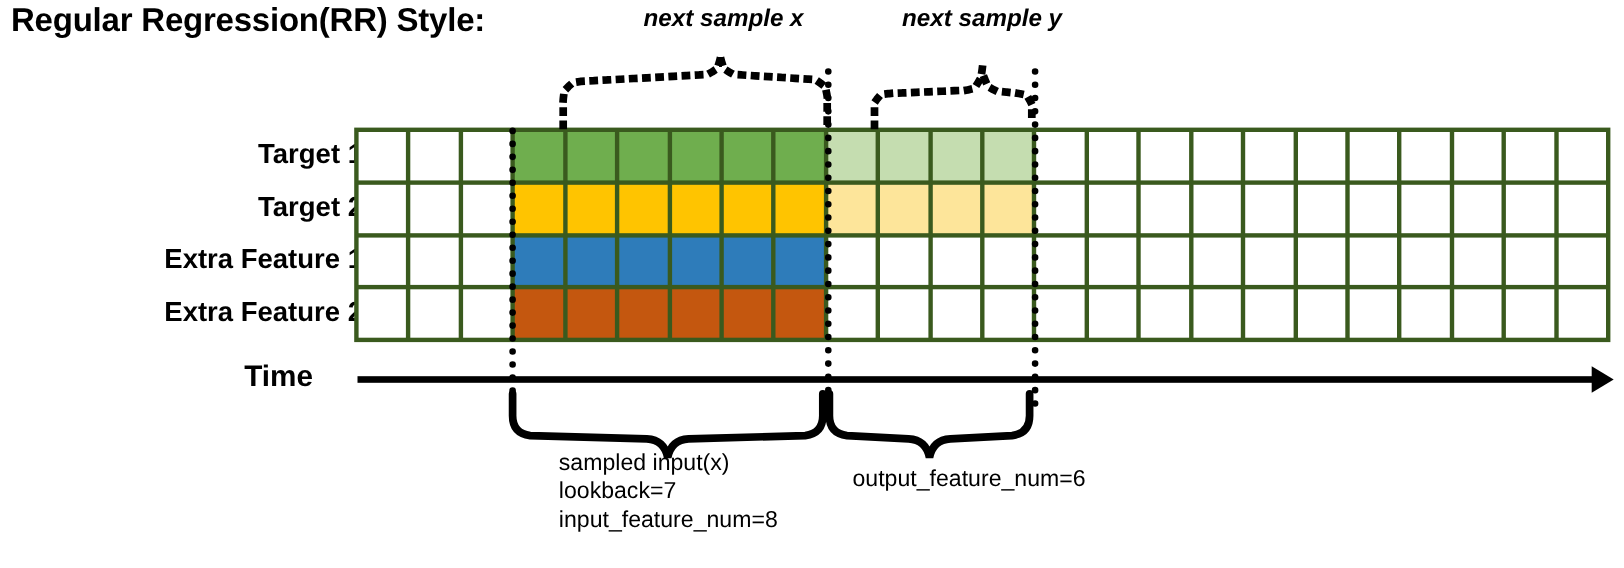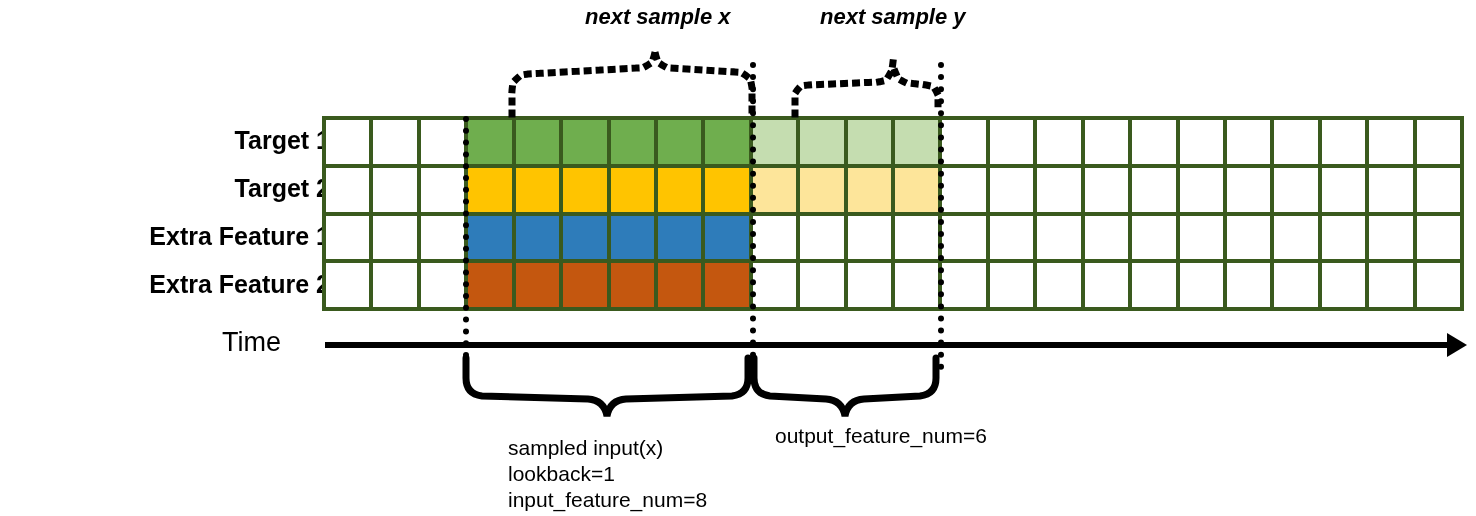--- a/index.html
+++ b/index.html
@@ -16,21 +16,21 @@
             width:320px;}
 
   
   #grid{position:absolute;left:322px;top:116px;width:1142px;height:195px;
         background:#3a5a1e;display:grid;
         grid-template-columns:repeat(24,1fr);grid-template-rows:repeat(4,1fr);
         gap:4px;padding:4px;box-sizing:border-box;}
   .cell{background:#ffffff;}
 
   
-  .time-label{position:absolute;left:222px;top:327px;font-size:27px;font-weight:400;}
+  .time-label{position:absolute;left:222px;top:327px;font-size:27px;font-weight:700;}
   .axis{position:absolute;left:325px;top:342px;width:1130px;height:6px;background:#000;}
   .axis-head{position:absolute;left:1447px;top:333px;width:0;height:0;
              border-top:12px solid transparent;border-bottom:12px solid transparent;
              border-left:20px solid #000;}
 
   
   .vguide{position:absolute;width:0;border-left:6px dotted #000;}
 
   
   svg.overlay{position:absolute;left:0;top:0;width:1476px;height:516px;
@@ -41,20 +41,21 @@
        white-space:nowrap;}
 
   
   .botcap{position:absolute;font-size:21px;line-height:26px;white-space:nowrap;}
 </style>
 </head>
 <body>
 
 <div id="root">
 
+  <div class="title">Regular Regression(RR) Style:</div>
 
   <div class="rowlabel" style="top:116px;">Target 1</div>
   <div class="rowlabel" style="top:164px;">Target 2</div>
   <div class="rowlabel" style="top:212px;">Extra Feature 1</div>
   <div class="rowlabel" style="top:260px;">Extra Feature 2</div>
 
   <div id="grid" style="background: rgb(58, 90, 30); grid-template-columns: repeat(24, 1fr); grid-template-rows: repeat(4, 1fr);">
       <div class="cell" style="background: rgb(255, 255, 255);"></div>
       <div class="cell" style="background: rgb(255, 255, 255);"></div>
       <div class="cell" style="background: rgb(255, 255, 255);"></div>
@@ -168,22 +169,22 @@
     <path d="M795,114 L795,98 Q795,86 809,85 L878,82 Q891,81 893,62 Q895,81 908,83 L926,85 Q938,87 938,99 L938,114" fill="none" stroke="#000" stroke-width="7" stroke-dasharray="1 11" stroke-linecap="square"></path>
 
     <path d="M466,358 L466,378 Q466,394 482,396 L588,399 Q604,400 607,416 Q610,400 626,399 L732,396 Q748,394 748,378 L748,358" fill="none" stroke="#000" stroke-width="7" stroke-linecap="round"></path>
 
     <path d="M754,358 L754,378 Q754,394 770,396 L826,399 Q842,400 845,416 Q848,400 864,399 L920,396 Q936,394 936,378 L936,358" fill="none" stroke="#000" stroke-width="7" stroke-linecap="round"></path>
   </svg>
 
   <div class="cap" style="left:585px;top:4px;">next sample x</div>
   <div class="cap" style="left:820px;top:4px;">next sample y</div>
 
-  <div class="botcap" style="left:508px;top:435px;">
+  <div class="botcap" style="left:508px;top:408px;">
     <div>sampled input(x)</div>
-    <div>lookback=1</div>
+    <div>lookback=7</div>
     <div>input_feature_num=8</div>
   </div>
   <div class="botcap" style="left:775px;top:423px;">
     <div>output_feature_num=6</div>
   </div>
 
 </div>
 
 </body></html>

